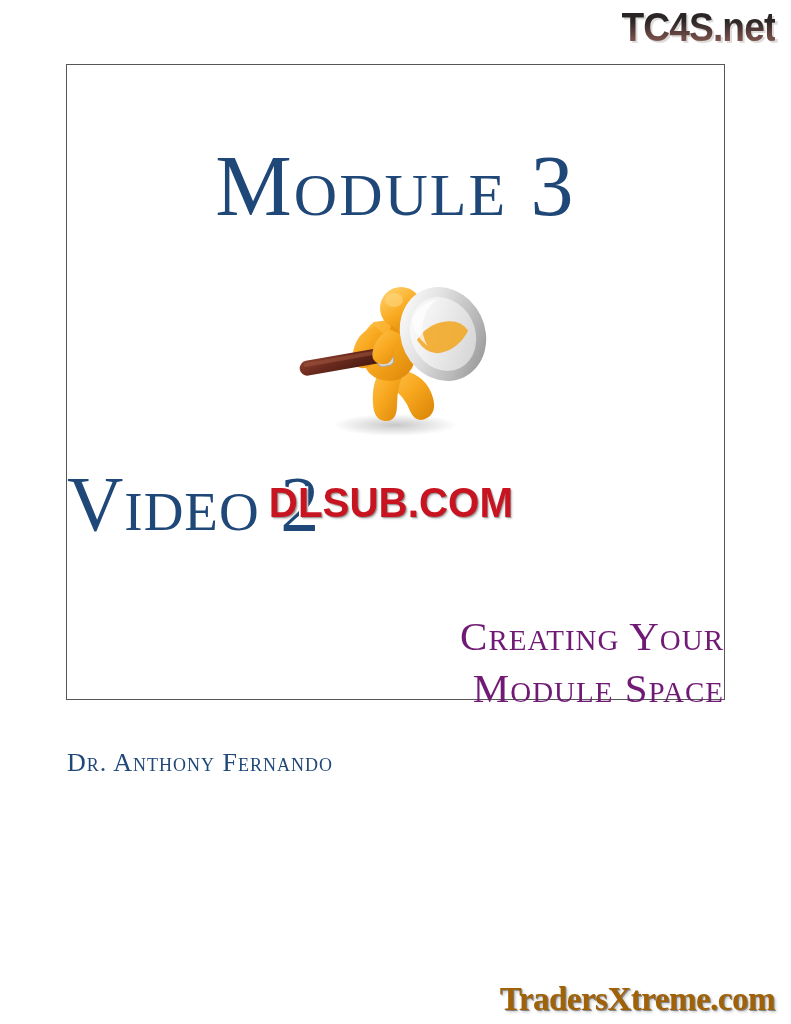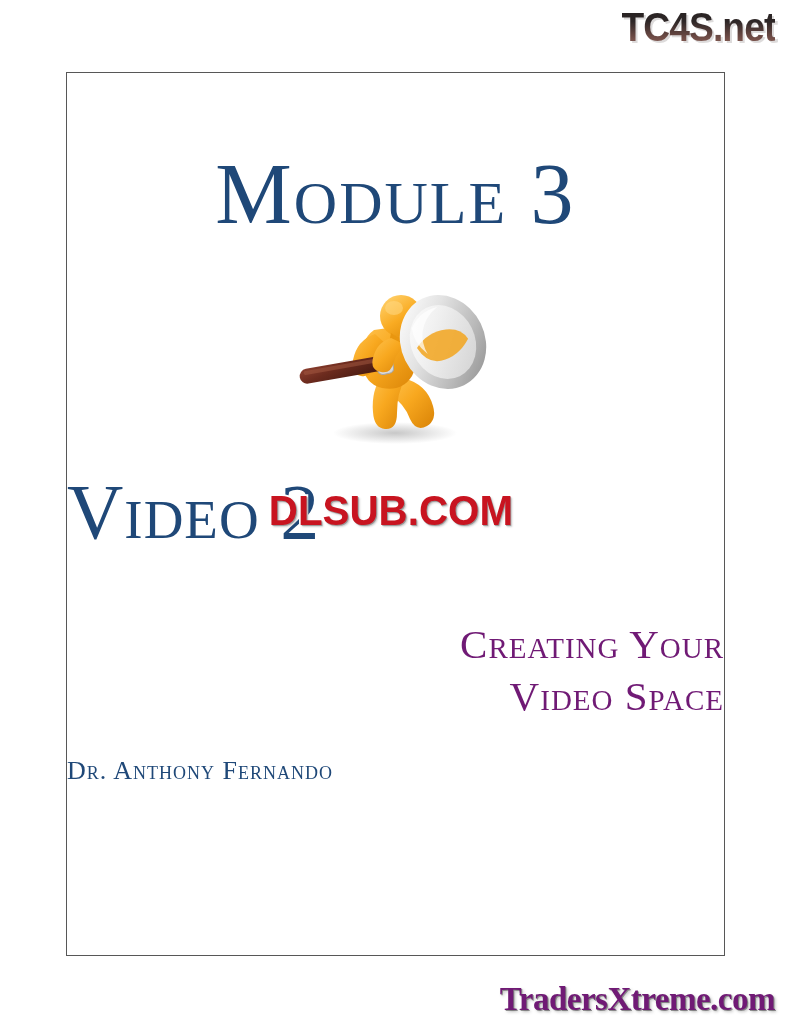--- a/index.html
+++ b/index.html
@@ -49,23 +49,23 @@
     transform-origin: right top;
     color: rgba(120,110,110,0.25);
     line-height: 1.15;
     user-select: none;
   }
 
   
   .sheet {
     position: absolute;
     left: 66px;
-    top: 72px;
+    top: 64px;
     width: 659px;
-    height: 884px;
+    height: 636px;
     border: 1px solid #575757;
     background: #ffffff;
     box-sizing: border-box;
   }
 
   
   .title-module {
     position: absolute;
     left: 0;
     right: 0;
@@ -183,21 +183,21 @@
 
   
   .wm-bottom {
     position: absolute;
     right: 16px;
     bottom: 6px;
     font-family: "Liberation Serif", serif;
     font-weight: bold;
     font-size: 33px;
     letter-spacing: -0.5px;
-    color: #701a75;
+    color: #a16207;
     white-space: nowrap;
     user-select: none;
     -webkit-text-stroke: 3px #ffffff;
     paint-order: stroke fill;
     text-shadow:
       1px 1px 0 rgba(70,70,70,0.55),
       2px 2px 3px rgba(70,70,70,0.35);
   }
 </style>
 </head>
@@ -279,21 +279,21 @@
   </div>
 
   <div class="video-line">
     <span>Video</span><span>&nbsp;</span><span class="numeral">2</span>
   </div>
 
   <div class="wm-mid">DLSUB.COM</div>
 
   <div class="subtitle">
     <span class="subtitle-line">Creating Your</span>
-    <span class="subtitle-line">Video Space</span>
+    <span class="subtitle-line">Module Space</span>
   </div>
 
   <div class="author">Dr. Anthony Fernando</div>
 
 
 </div>
 
 <div class="wm-bottom">TradersXtreme.com</div>
 
 </body></html>

